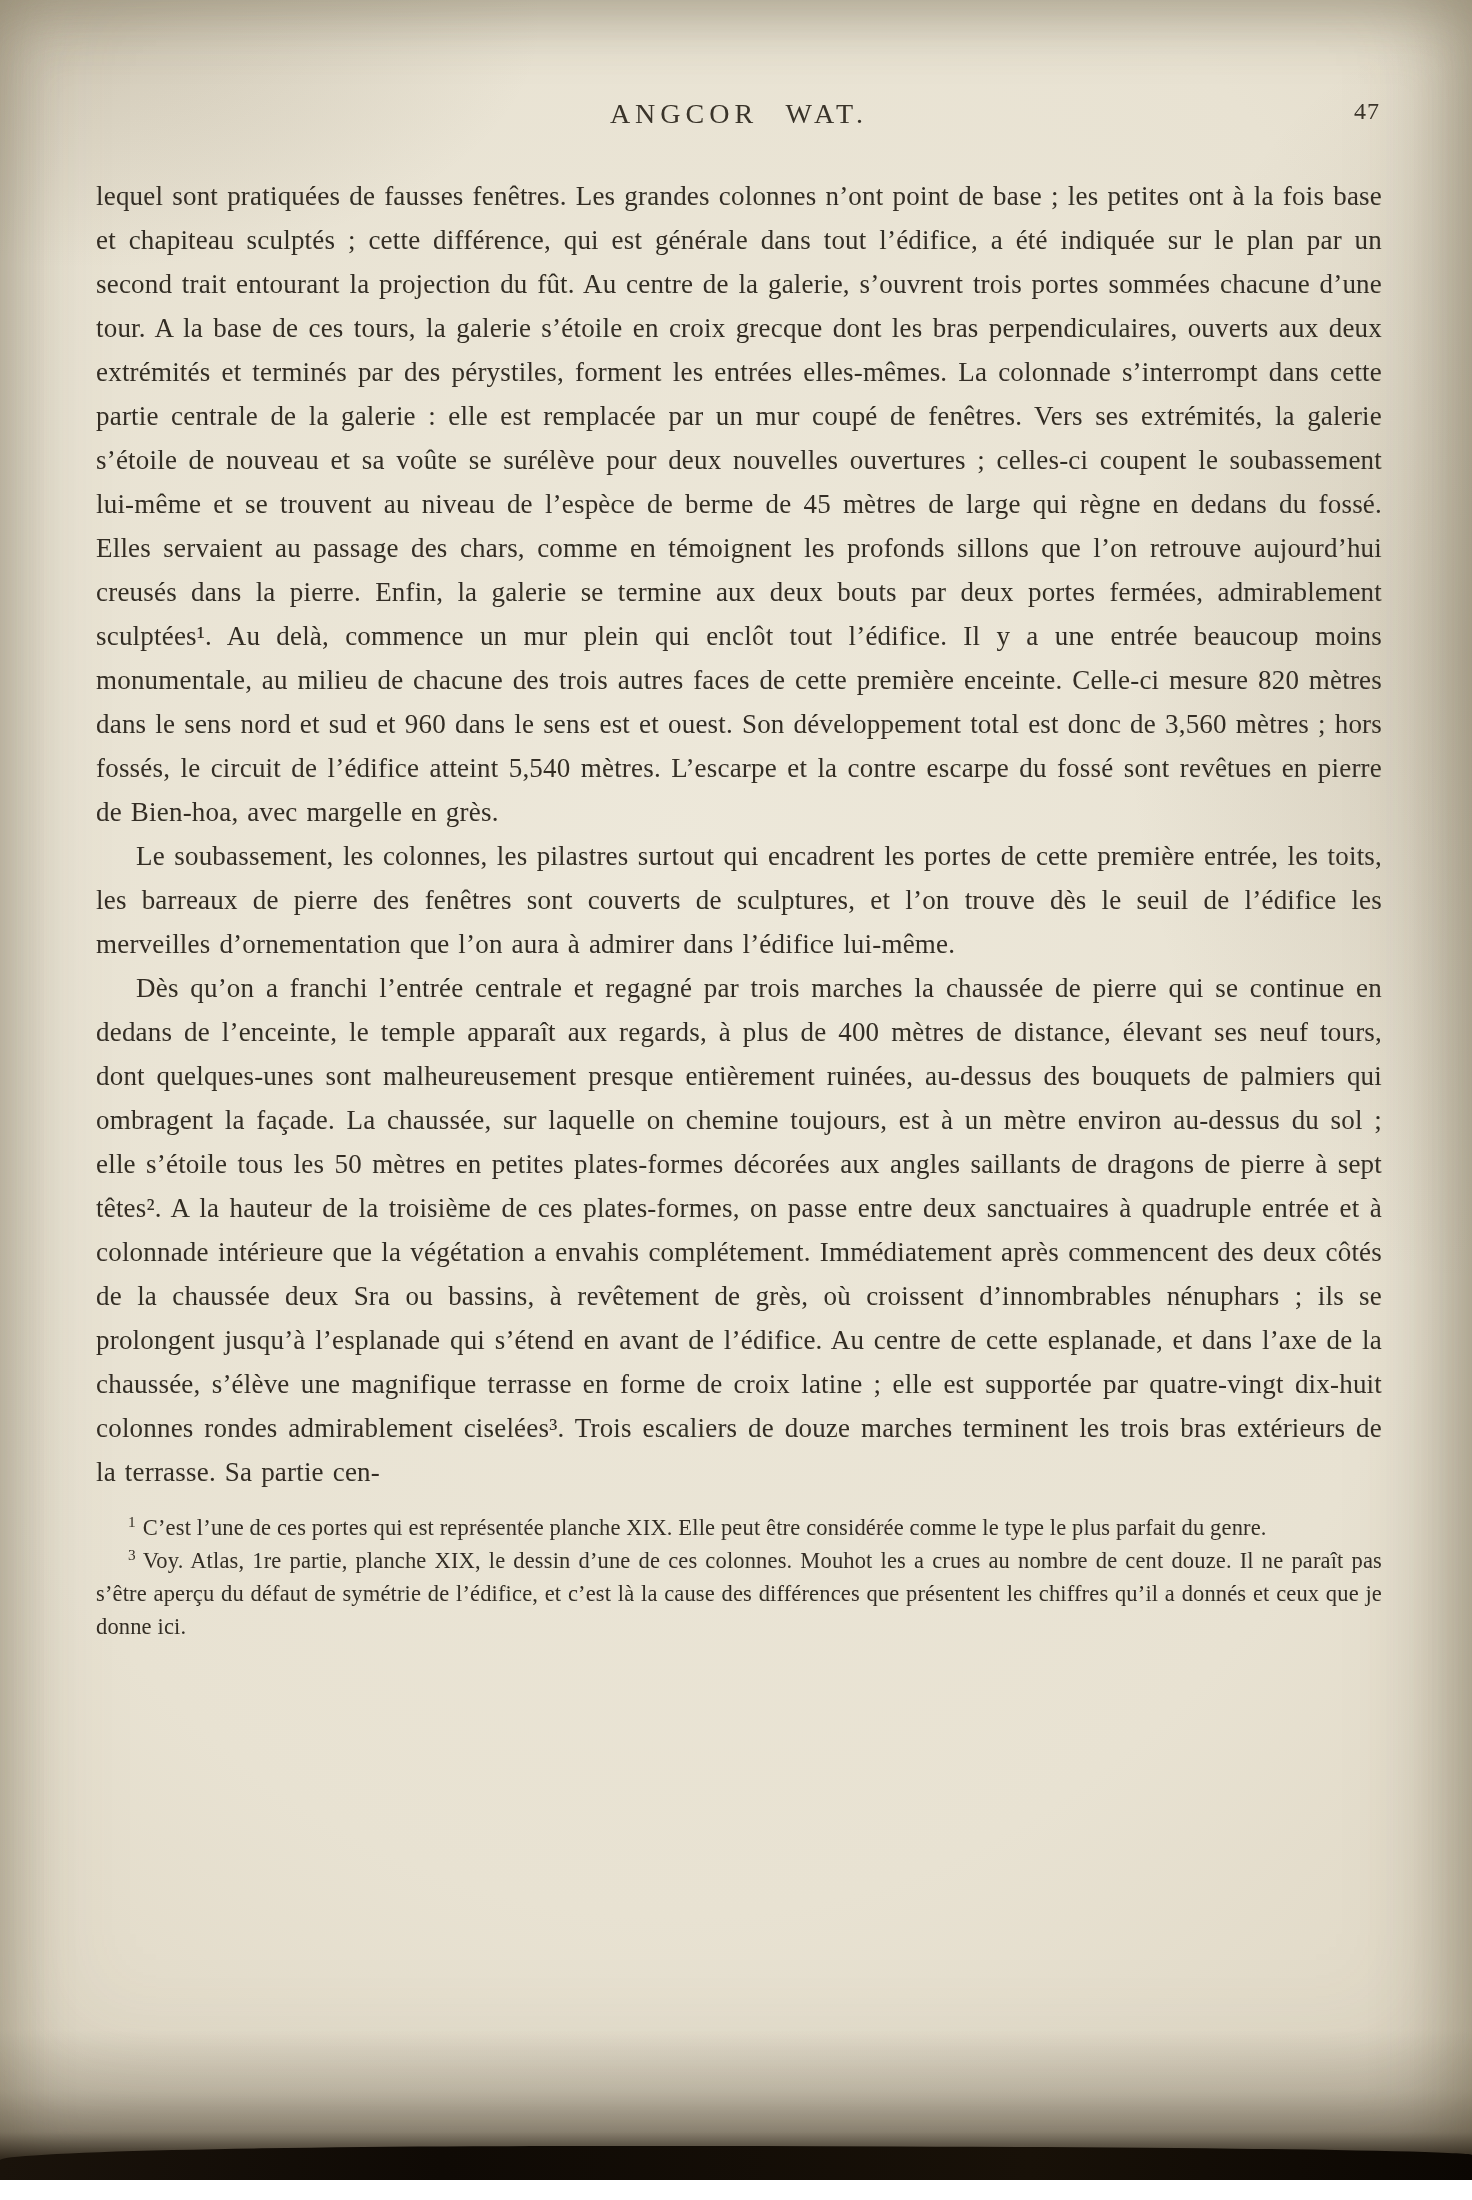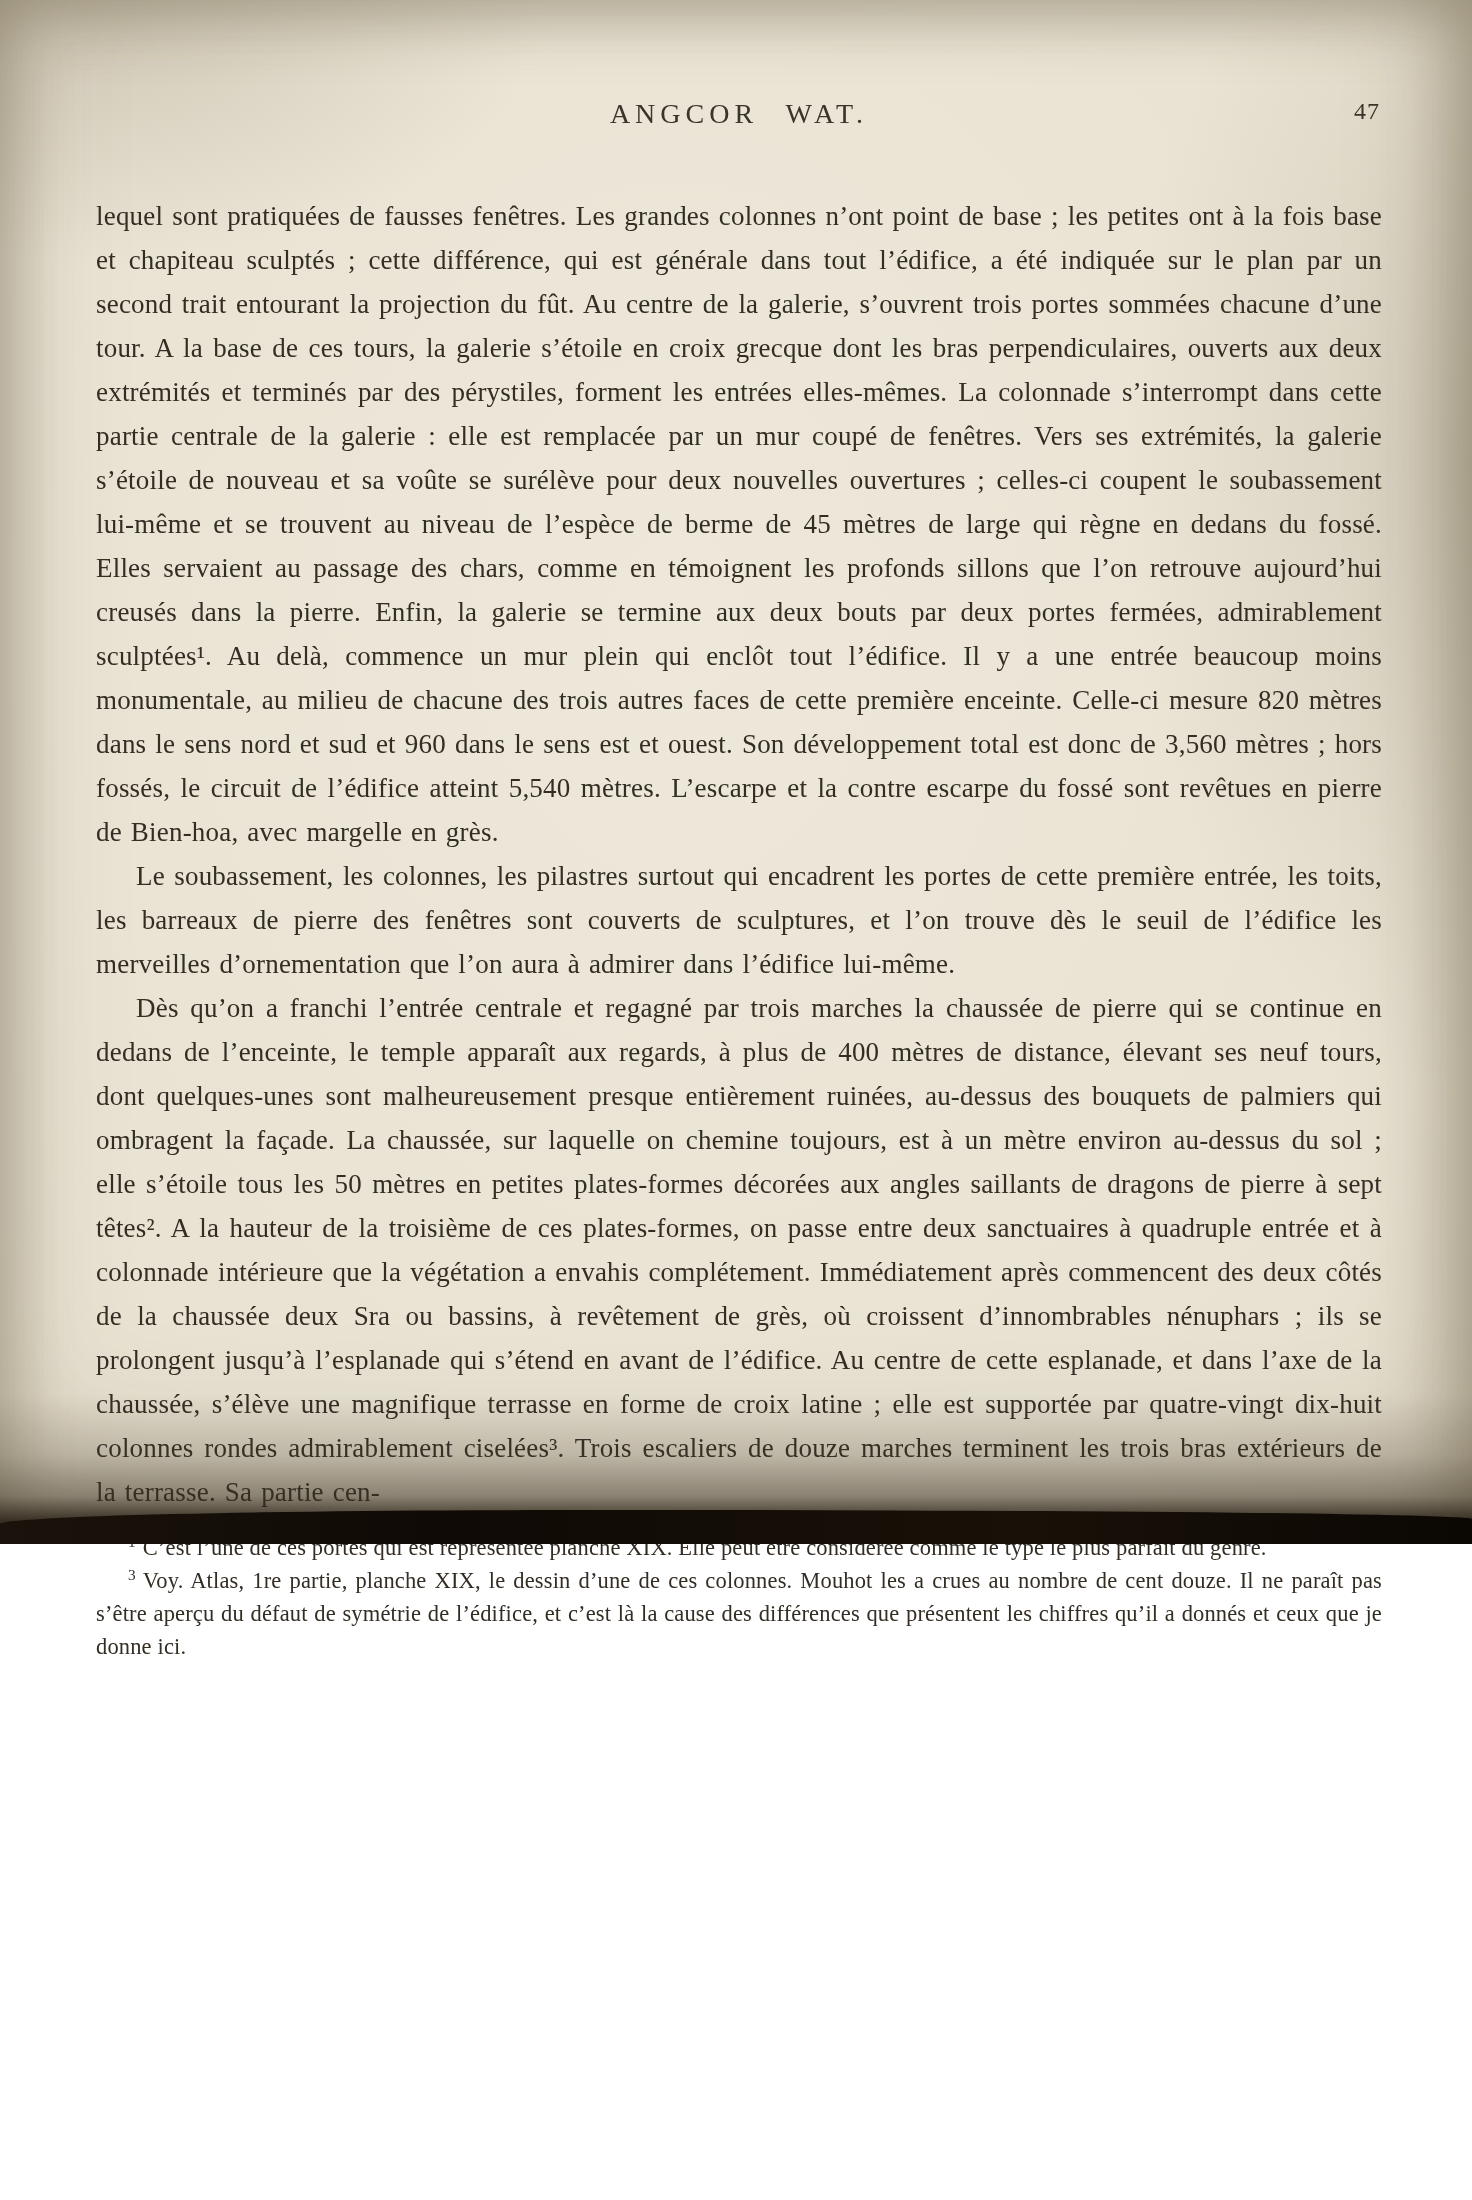--- a/index.html
+++ b/index.html
@@ -7,21 +7,21 @@
     padding: 0;
     width: 1472px;
     height: 2200px;
     overflow: hidden;
     font-family: "Liberation Serif", "DejaVu Serif", serif;
   }
 
   .scan {
     position: relative;
     width: 1472px;
-    height: 1544px;
+    height: 2180px;
     background:
       radial-gradient(ellipse 700px 380px at 6% 1%, rgba(115, 100, 75, 0.20), transparent 65%),
       radial-gradient(ellipse 500px 900px at 100% 30%, rgba(110, 96, 70, 0.16), transparent 70%),
       radial-gradient(ellipse 1500px 1900px at 46% 40%, #ede8da 0%, #e8e2d2 55%, #ded6c3 85%, #cfc6af 100%);
     box-shadow:
       inset -30px 0 70px rgba(100, 88, 64, 0.30),
       inset 22px 0 55px rgba(110, 98, 74, 0.20),
       inset 0 26px 60px rgba(110, 98, 74, 0.18),
       inset 0 -90px 130px rgba(95, 82, 58, 0.22);
     color: #332d24;
@@ -74,21 +74,21 @@
   .page-number {
     position: absolute;
     right: 2px;
     top: 0;
     font-size: 24px;
     letter-spacing: 1px;
     color: #3a342a;
   }
 
   .body-text {
-    margin-top: 54px;
+    margin-top: 34px;
     font-size: 27px;
     line-height: 44px;
     text-align: justify;
     letter-spacing: 0.2px;
     word-spacing: 2px;
   }
   .body-text p {
     margin: 0;
   }
   .body-text p.indent {

